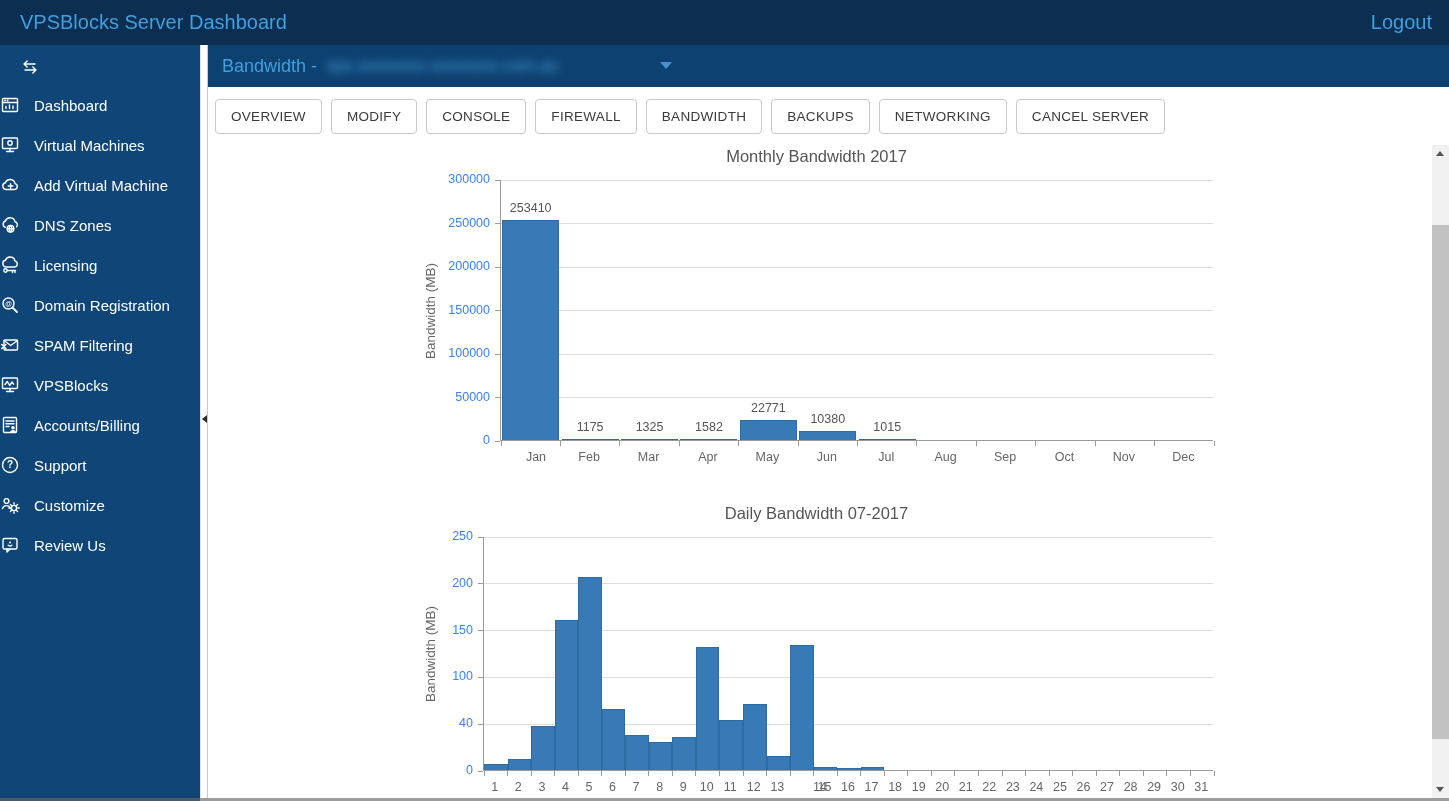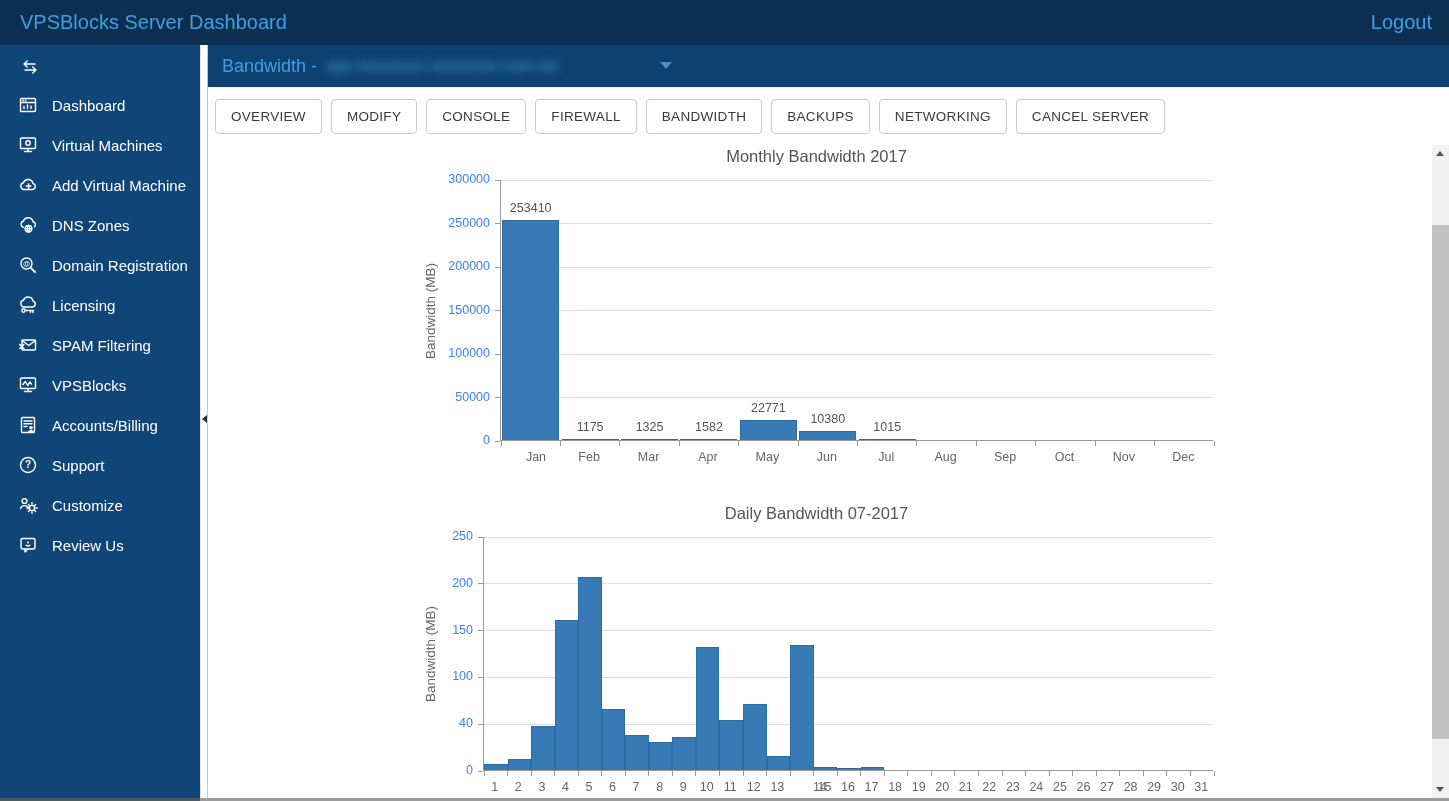--- a/index.html
+++ b/index.html
@@ -11,21 +11,21 @@
     align-items:center; justify-content:space-between; padding:0 17px 0 20px; }
   .topbar .app-title { color:#3f9fe0; font-size:20px; }
   .topbar .logout { color:#3f9fe0; font-size:20px; cursor:pointer; text-decoration:none; }
 
   
   .shell { display:flex; height:756px; }
 
   
   .sidebar { width:200px; background:#104677; color:#fff; flex:none; }
   .side-collapse { height:40px; padding:12px 0 0 20px; cursor:pointer; }
-  .side-item { height:40px; display:flex; align-items:center; padding-left:18px;
+  .side-item { height:40px; display:flex; align-items:center; 
     cursor:pointer; font-size:15px; color:#fff; white-space:nowrap; }
   .side-item .icon { margin-right:14px; }
   .icon { width:20px; height:20px; display:inline-block; flex:none; }
   .icon svg { width:20px; height:20px; stroke:#fff; fill:none; stroke-width:1.4;
     stroke-linecap:round; stroke-linejoin:round; }
   .icon svg .fill { fill:#fff; stroke:none; }
   .icon svg text { fill:#fff; stroke:none; font-family:"Liberation Sans", sans-serif; }
 
   
   .divider { width:8px; background:#fff; border-left:1px solid #e3e3e3;
@@ -141,33 +141,33 @@
         <div class="side-item">
           <span class="icon"><svg viewBox="0 0 20 20">
               <path d="M5.5 12.3A3.3 3.3 0 0 1 5.4 6a5 5 0 0 1 9.6.8 3 3 0 0 1 1.6 5"></path>
               <circle cx="10.5" cy="13.7" r="3.3"></circle>
               <path d="M7.2 13.7h6.6M10.5 10.4a5 5 0 0 1 0 6.6M10.5 10.4a5 5 0 0 0 0 6.6"></path>
             </svg></span>
           <span>DNS Zones</span>
         </div>
         <div class="side-item">
           <span class="icon"><svg viewBox="0 0 20 20">
+              <path d="M6.2 12h8.3a3 3 0 0 0 .5-5.9A5 5 0 0 0 5.4 5.3 3.4 3.4 0 0 0 6.2 12z"></path>
+              <circle cx="5.5" cy="15.5" r="1.7"></circle>
+              <path d="M7.2 15.5h8.3M12.5 15.5v2M15 15.5v2"></path>
+            </svg></span>
+          <span>Licensing</span>
+        </div>
+        <div class="side-item">
+          <span class="icon"><svg viewBox="0 0 20 20">
               <circle cx="8.5" cy="8.5" r="5.5"></circle>
               <path d="M12.8 12.8L17 17" stroke-width="1.8"></path>
               <text x="8.5" y="11" text-anchor="middle" font-size="7">@</text>
             </svg></span>
           <span>Domain Registration</span>
-        </div>
-        <div class="side-item">
-          <span class="icon"><svg viewBox="0 0 20 20">
-              <path d="M6.2 12h8.3a3 3 0 0 0 .5-5.9A5 5 0 0 0 5.4 5.3 3.4 3.4 0 0 0 6.2 12z"></path>
-              <circle cx="5.5" cy="15.5" r="1.7"></circle>
-              <path d="M7.2 15.5h8.3M12.5 15.5v2M15 15.5v2"></path>
-            </svg></span>
-          <span>Licensing</span>
         </div>
         <div class="side-item">
           <span class="icon"><svg viewBox="0 0 20 20">
               <rect x="4" y="5" width="13.5" height="10" rx="1"></rect>
               <path d="M4 5.5l6.7 5 6.8-5"></path>
               <path d="M1.8 9.5l4 4M5.8 9.5l-4 4" stroke-width="1.6"></path>
             </svg></span>
           <span>SPAM Filtering</span>
         </div>
         <div class="side-item">

